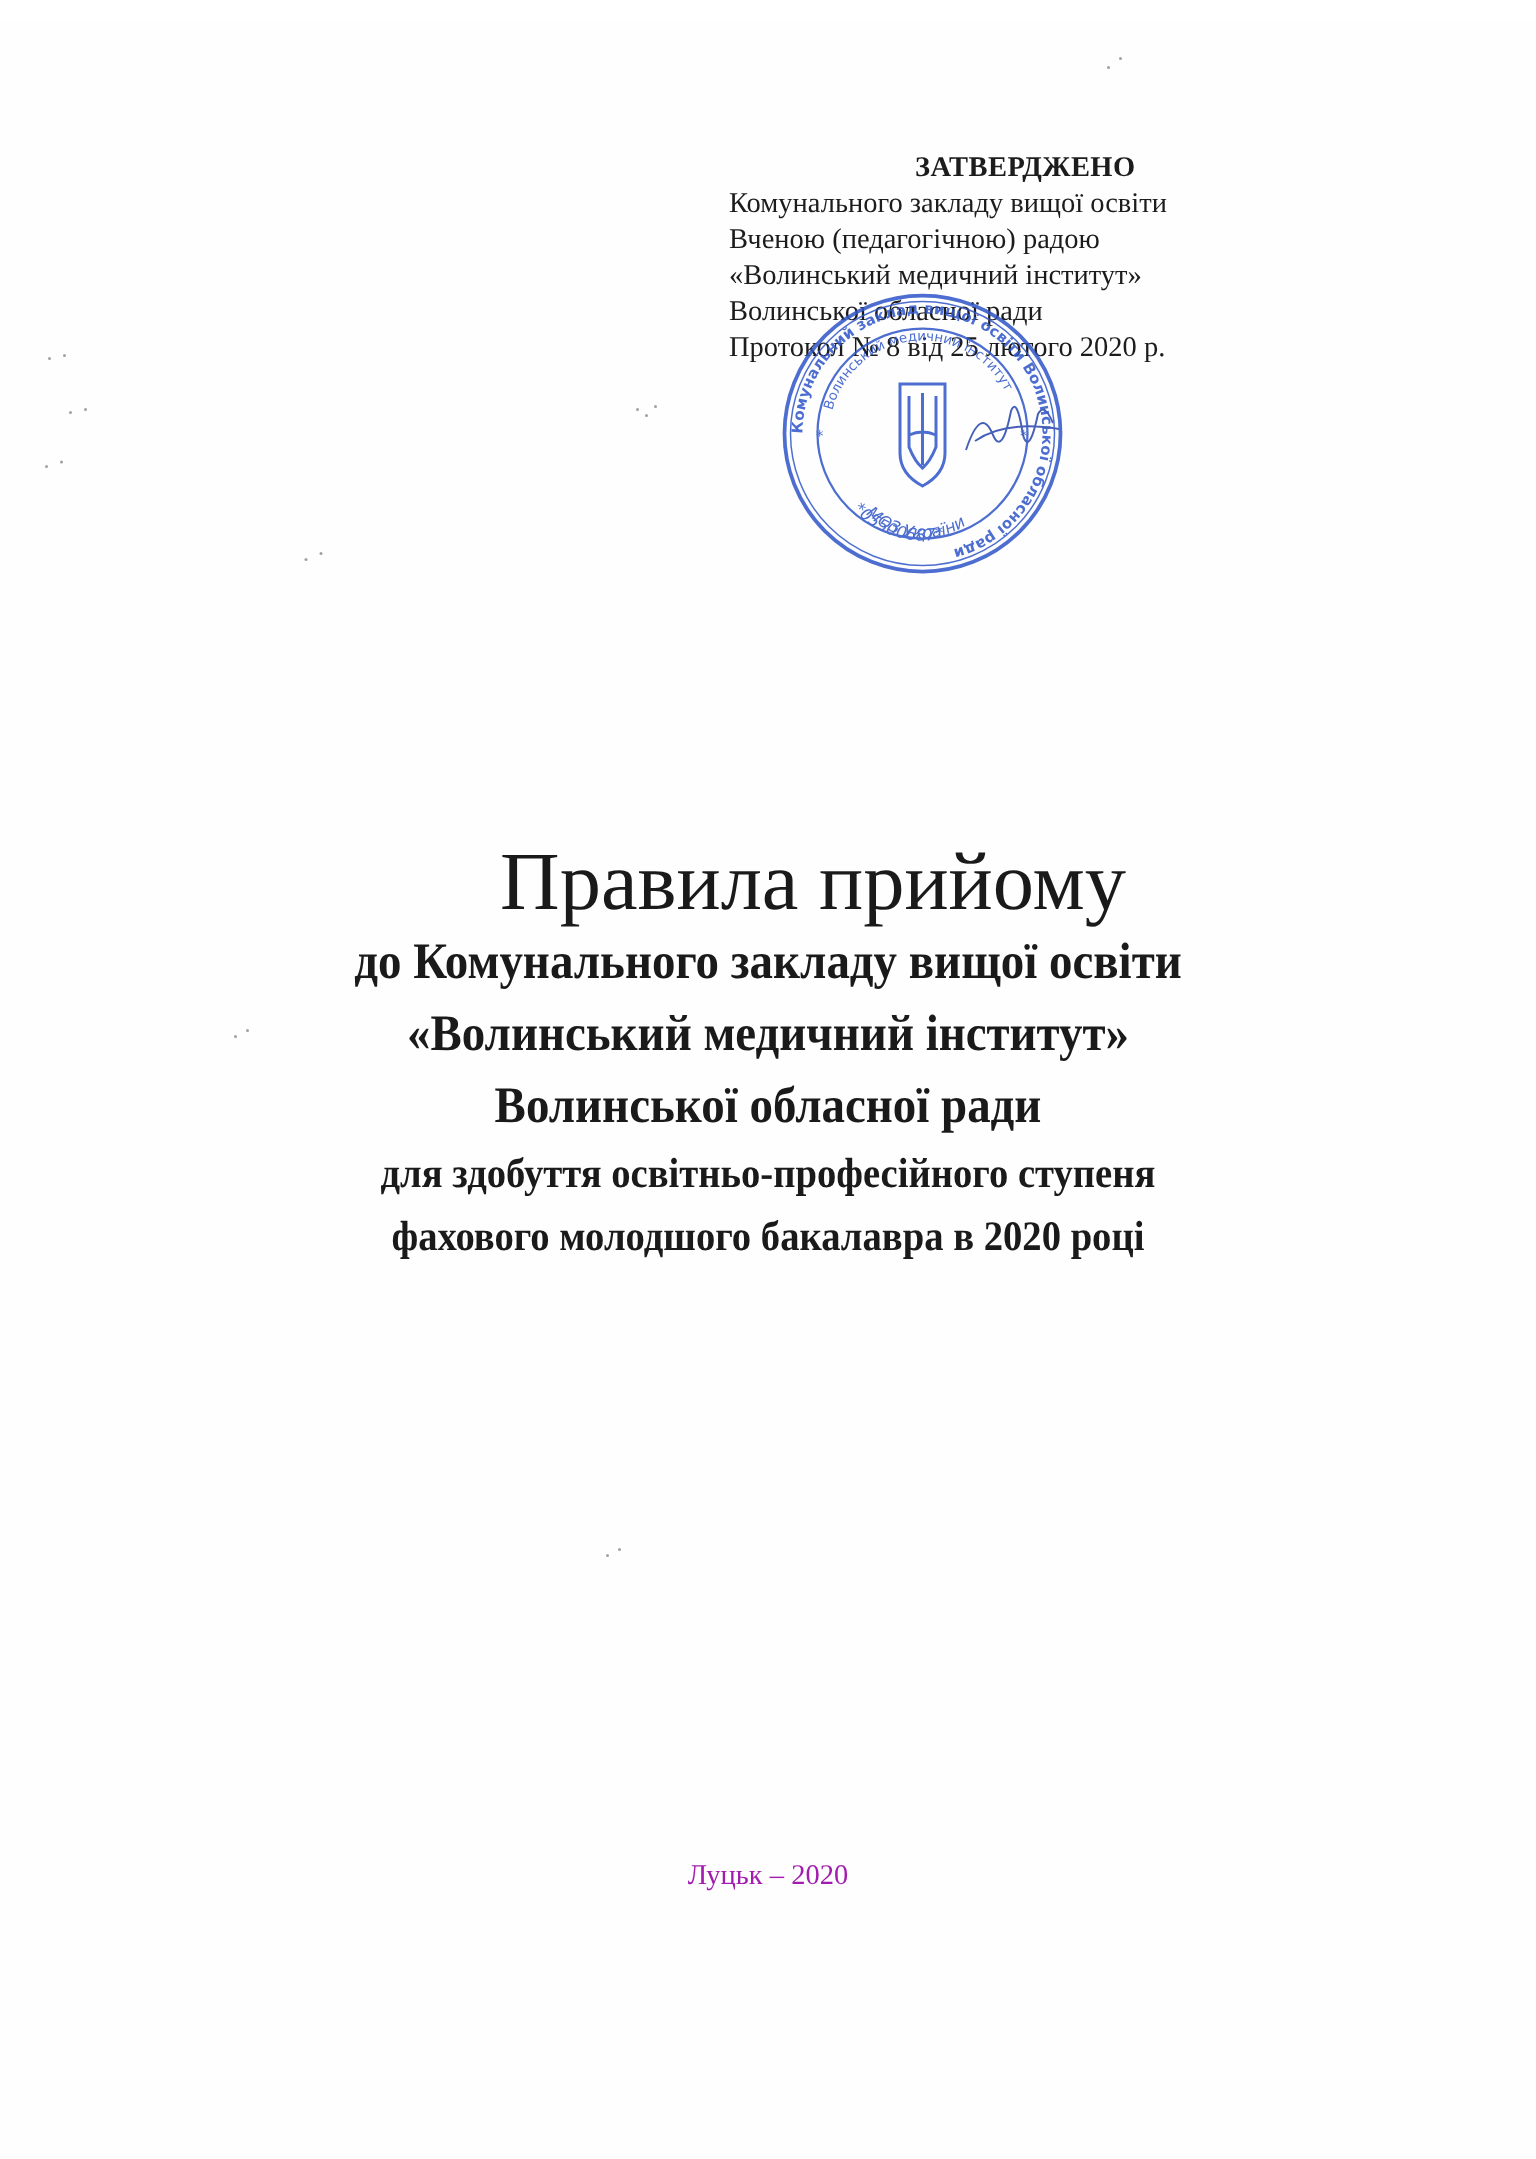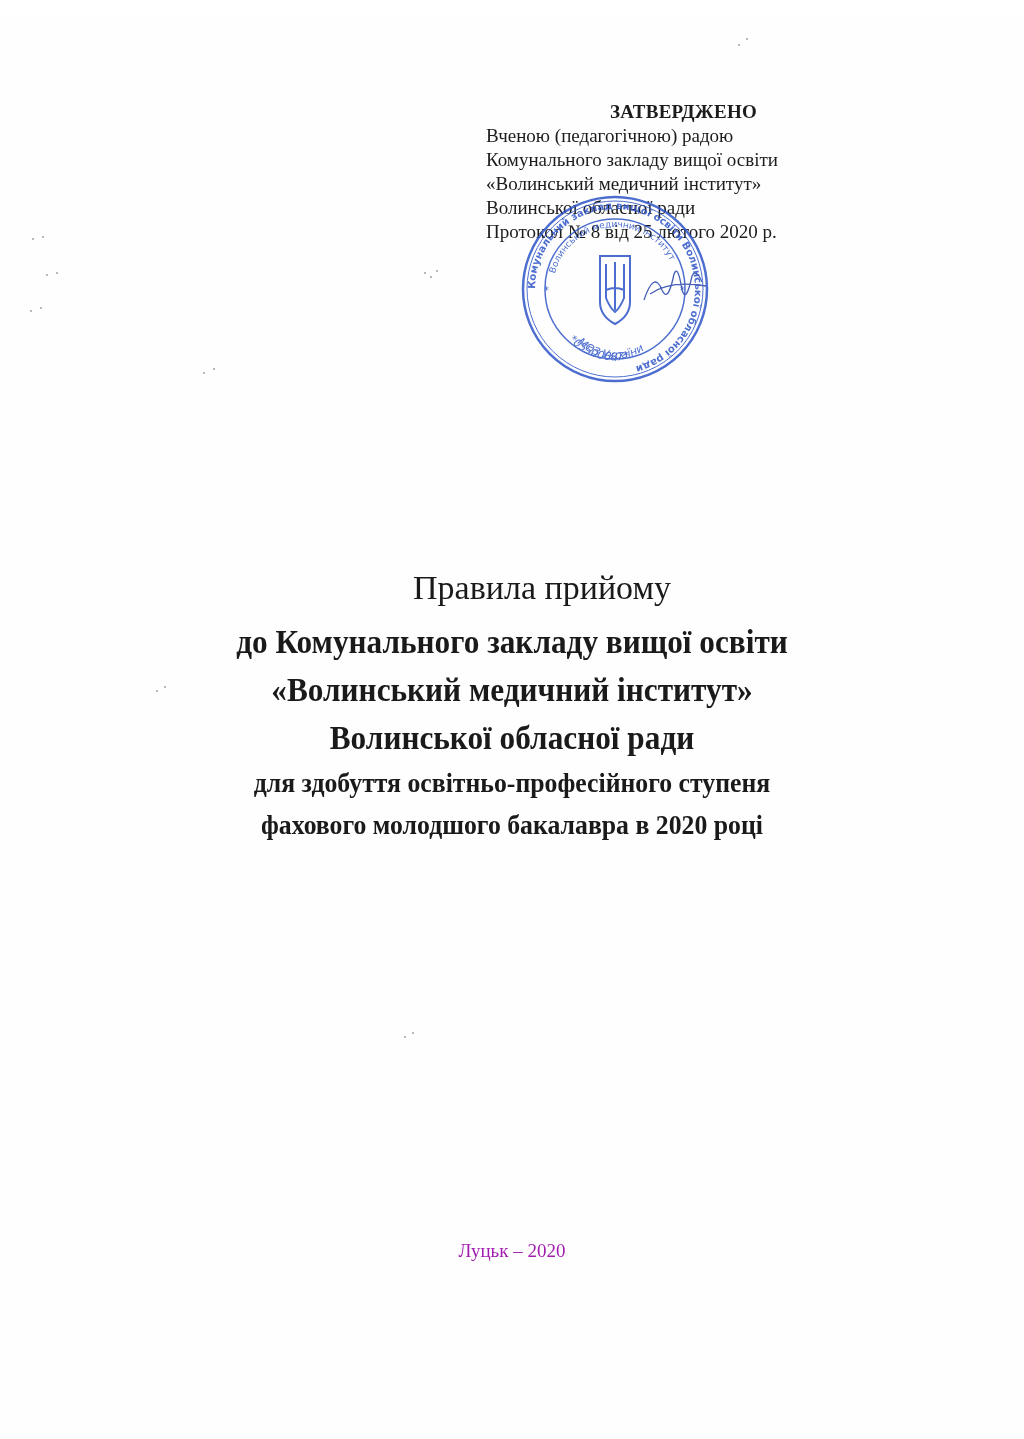--- a/index.html
+++ b/index.html
@@ -12,21 +12,21 @@
   .approval .head { font-weight: bold; text-align: left; padding-left: 124px; font-size: 19px; letter-spacing: 0.3px; }
   .approval .line { white-space: nowrap; }
   .sig-line { display: inline-block; width: 136px; border-bottom: 1px solid #222; height: 18px; vertical-align: baseline; margin: 0 2px; }
 
   
   .stamp { position: absolute; left: 520px; top: 180px; width: 190px; height: 190px; opacity: 0.85; pointer-events: none; }
   .signature { position: absolute; left: 640px; top: 246px; width: 70px; height: 50px; pointer-events: none; }
 
   
   .title-block { position: absolute; left: 0; top: 548px; width: 1024px; text-align: center; color: #1a1a1a; }
-  .title-main { font-size: 34px; line-height: 52px; font-weight: normal; padding-left: 60px; font-family: "Liberation Serif", serif; }
+  .title-main { font-size: 55px; line-height: 52px; font-weight: normal; padding-left: 60px; font-family: "Liberation Serif", serif; }
   .title-sub { font-size: 34px; line-height: 48px; font-weight: bold; transform: scaleX(0.92); }
   .title-sub2 { font-size: 28px; line-height: 42px; font-weight: bold; transform: scaleX(0.92); }
 
   .footer-city { position: absolute; left: 0; top: 1226px; width: 1024px; text-align: center; font-size: 19px; color: #a21caf; }
 
   .speck { position: absolute; width: 2px; height: 2px; background: #777; border-radius: 50%; opacity: 0.7; }
 </style>
 </head>
 <body>
 
@@ -45,22 +45,22 @@
   <div class="speck" style="left:213px;top:354px;"></div>
   <div class="speck" style="left:738px;top:30px;"></div>
   <div class="speck" style="left:746px;top:24px;"></div>
   <div class="speck" style="left:404px;top:1022px;"></div>
   <div class="speck" style="left:412px;top:1018px;"></div>
   <div class="speck" style="left:156px;top:676px;"></div>
   <div class="speck" style="left:164px;top:672px;"></div>
 
   <div class="approval">
     <div class="head">ЗАТВЕРДЖЕНО</div>
+    <div class="line">Комунального закладу вищої освіти</div>
     <div class="line">Вченою (педагогічною) радою</div>
-    <div class="line">Комунального закладу вищої освіти</div>
     <div class="line">«Волинський медичний інститут»</div>
     <div class="line">Волинської обласної ради</div>
     <div class="line">Протокол № 8 від 25 лютого 2020 р.</div>
   </div>
 
   <svg class="stamp" viewBox="0 0 190 190">
     <defs>
       <path id="outerArc" d="M 95 95 m -80 0 a 80 80 0 1 1 160 0 a 80 80 0 1 1 -160 0"></path>
       <path id="innerArc" d="M 95 95 m -62 0 a 62 62 0 1 1 124 0"></path>
       <path id="bottomArc" d="M 35 120 a 62 62 0 0 0 120 0"></path>

